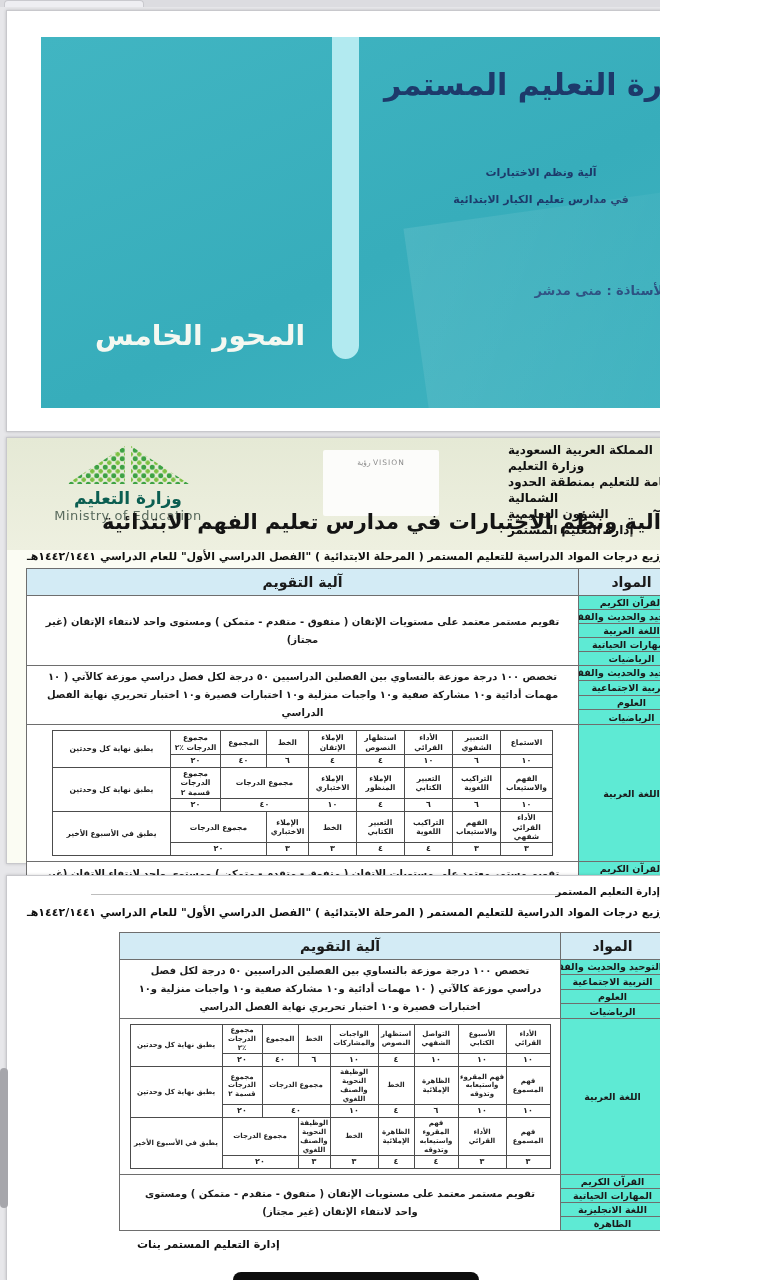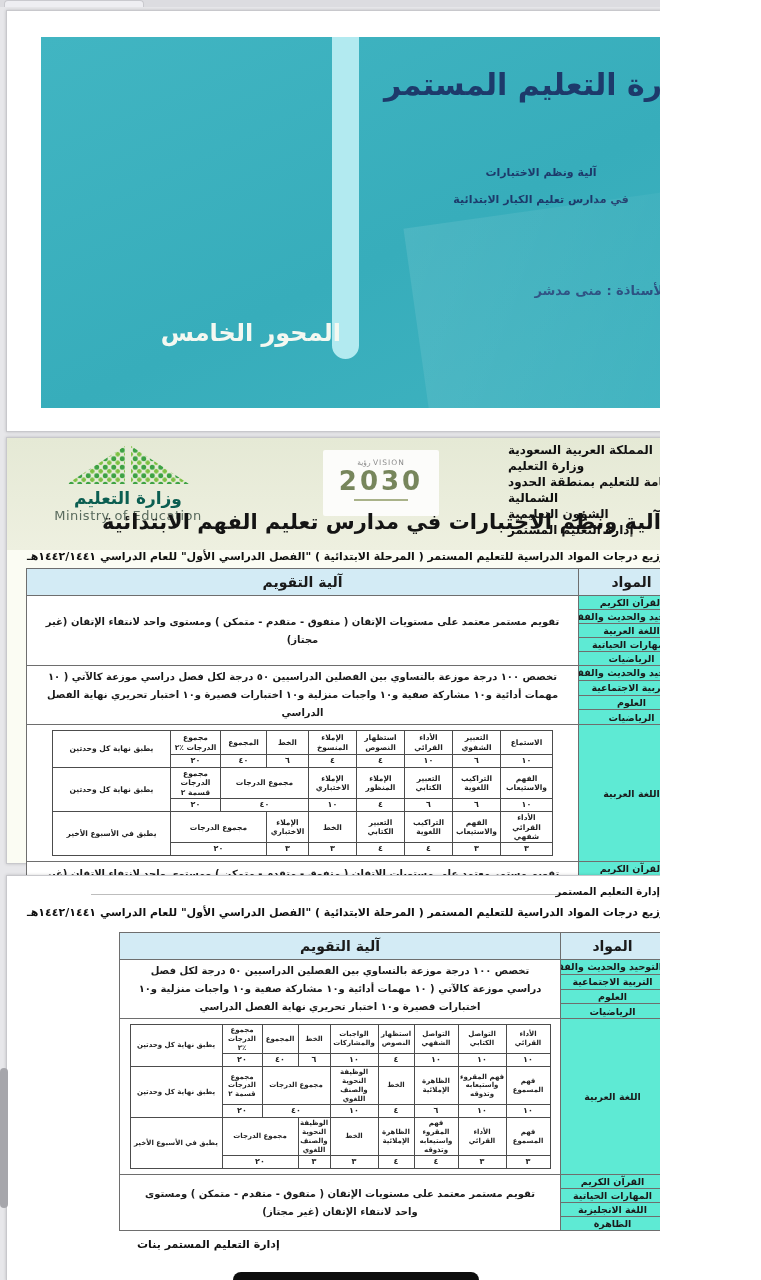--- a/index.html
+++ b/index.html
@@ -21,22 +21,22 @@
          background:linear-gradient(115deg,rgba(255,255,255,.10),rgba(255,255,255,0) 60%);
          transform:rotate(-8deg);}
   .slide-bar{position:absolute;left:291px;top:0;width:27px;height:322px;background:#b2eaf0;
          border-radius:0 0 14px 14px;}
   .slide-title{position:absolute;left:330px;top:30px;width:340px;text-align:center;direction:rtl;
          font-size:30px;font-weight:bold;color:#1d3a6b;}
   .slide-sub{position:absolute;left:330px;top:122px;width:340px;text-align:center;direction:rtl;
          font-size:11px;line-height:27px;font-weight:bold;color:#1d3a6b;}
   .slide-presenter{position:absolute;left:420px;top:246px;width:280px;text-align:center;direction:rtl;
          font-size:13px;font-weight:bold;color:#244a7d;}
-  .slide-axis{position:absolute;left:30px;top:282px;width:270px;direction:rtl;
-         font-size:24px;font-weight:bold;color:#f4f8f1;}
+  .slide-axis{position:absolute;left:24px;top:282px;width:270px;text-align:center;direction:rtl;
+         font-size:28px;font-weight:bold;color:#f4f8f1;}
 
   
   .doc-head{position:absolute;top:0;left:0;right:0;height:112px;
          background:linear-gradient(#e5e9d5,#eef0e0);}
   .gov-lines{position:absolute;top:4px;right:8px;width:240px;text-align:left;direction:rtl;
          font-size:12px;line-height:16px;font-weight:bold;color:#101010;}
   .moe{position:absolute;left:26px;top:8px;width:190px;text-align:center;}
   .dots-row{display:flex;justify-content:center;gap:6px;height:40px;}
   .dots{width:58px;height:38px;
         background:
@@ -116,21 +116,20 @@
       <div class="dots-row">
         <div class="dots d1"></div>
         <div class="dots d2"></div>
       </div>
       <div class="moe-ar">وزارة التعليم</div>
       <div class="moe-en">Ministry of Education</div>
     </div>
 
     <div class="vision">
       <div class="v-top">رؤية VISION</div>
-      <div class="v-year">2030</div>
     </div>
 
     <div class="gov-lines">
       <div>المملكة العربية السعودية</div>
       <div>وزارة التعليم</div>
       <div>الإدارة العامة للتعليم بمنطقة الحدود الشمالية</div>
       <div>الشؤون التعليمية</div>
       <div>إدارة التعليم المستمر</div>
     </div>
 
@@ -194,21 +193,21 @@
               <col style="width:46px">
                   <col style="width:50px">
                   <col style="width:118px">
             </colgroup>
             <tbody>
                   <tr>
               <td>الاستماع</td>
                     <td>التعبير الشفوي</td>
               <td>الأداء القرائي</td>
                     <td>استظهار النصوص</td>
-              <td>الإملاء المنسوخ</td>
+              <td>الإملاء الإتقان</td>
                     <td>الخط</td>
               <td>المجموع</td>
                     <td>مجموع الدرجات ٪٢</td>
               <td class="ap" rowspan="2">يطبق نهاية كل وحدتين</td>
             </tr>
             <tr class="nv-r">
               <td>١٠</td>
                     <td>٦</td>
               <td>١٠</td>
                     <td>٤</td>
@@ -317,21 +316,21 @@
               <col style="width:36px">
                   <col style="width:48px">
                   <col style="width:32px">
               <col style="width:36px">
                   <col style="width:40px">
                   <col style="width:92px">
             </colgroup>
             <tbody>
                   <tr>
               <td>الأداء القرائي</td>
-                    <td>التواصل الكتابي</td>
+                    <td>الأسبوع الكتابي</td>
               <td>التواصل الشفهي</td>
                     <td>استظهار النصوص</td>
               <td>الواجبات والمشاركات</td>
                     <td>الخط</td>
               <td>المجموع</td>
                     <td>مجموع الدرجات ٪٢</td>
               <td class="ap" rowspan="2">يطبق نهاية كل وحدتين</td>
             </tr>
             <tr class="nv-r">
               <td>١٠</td>

